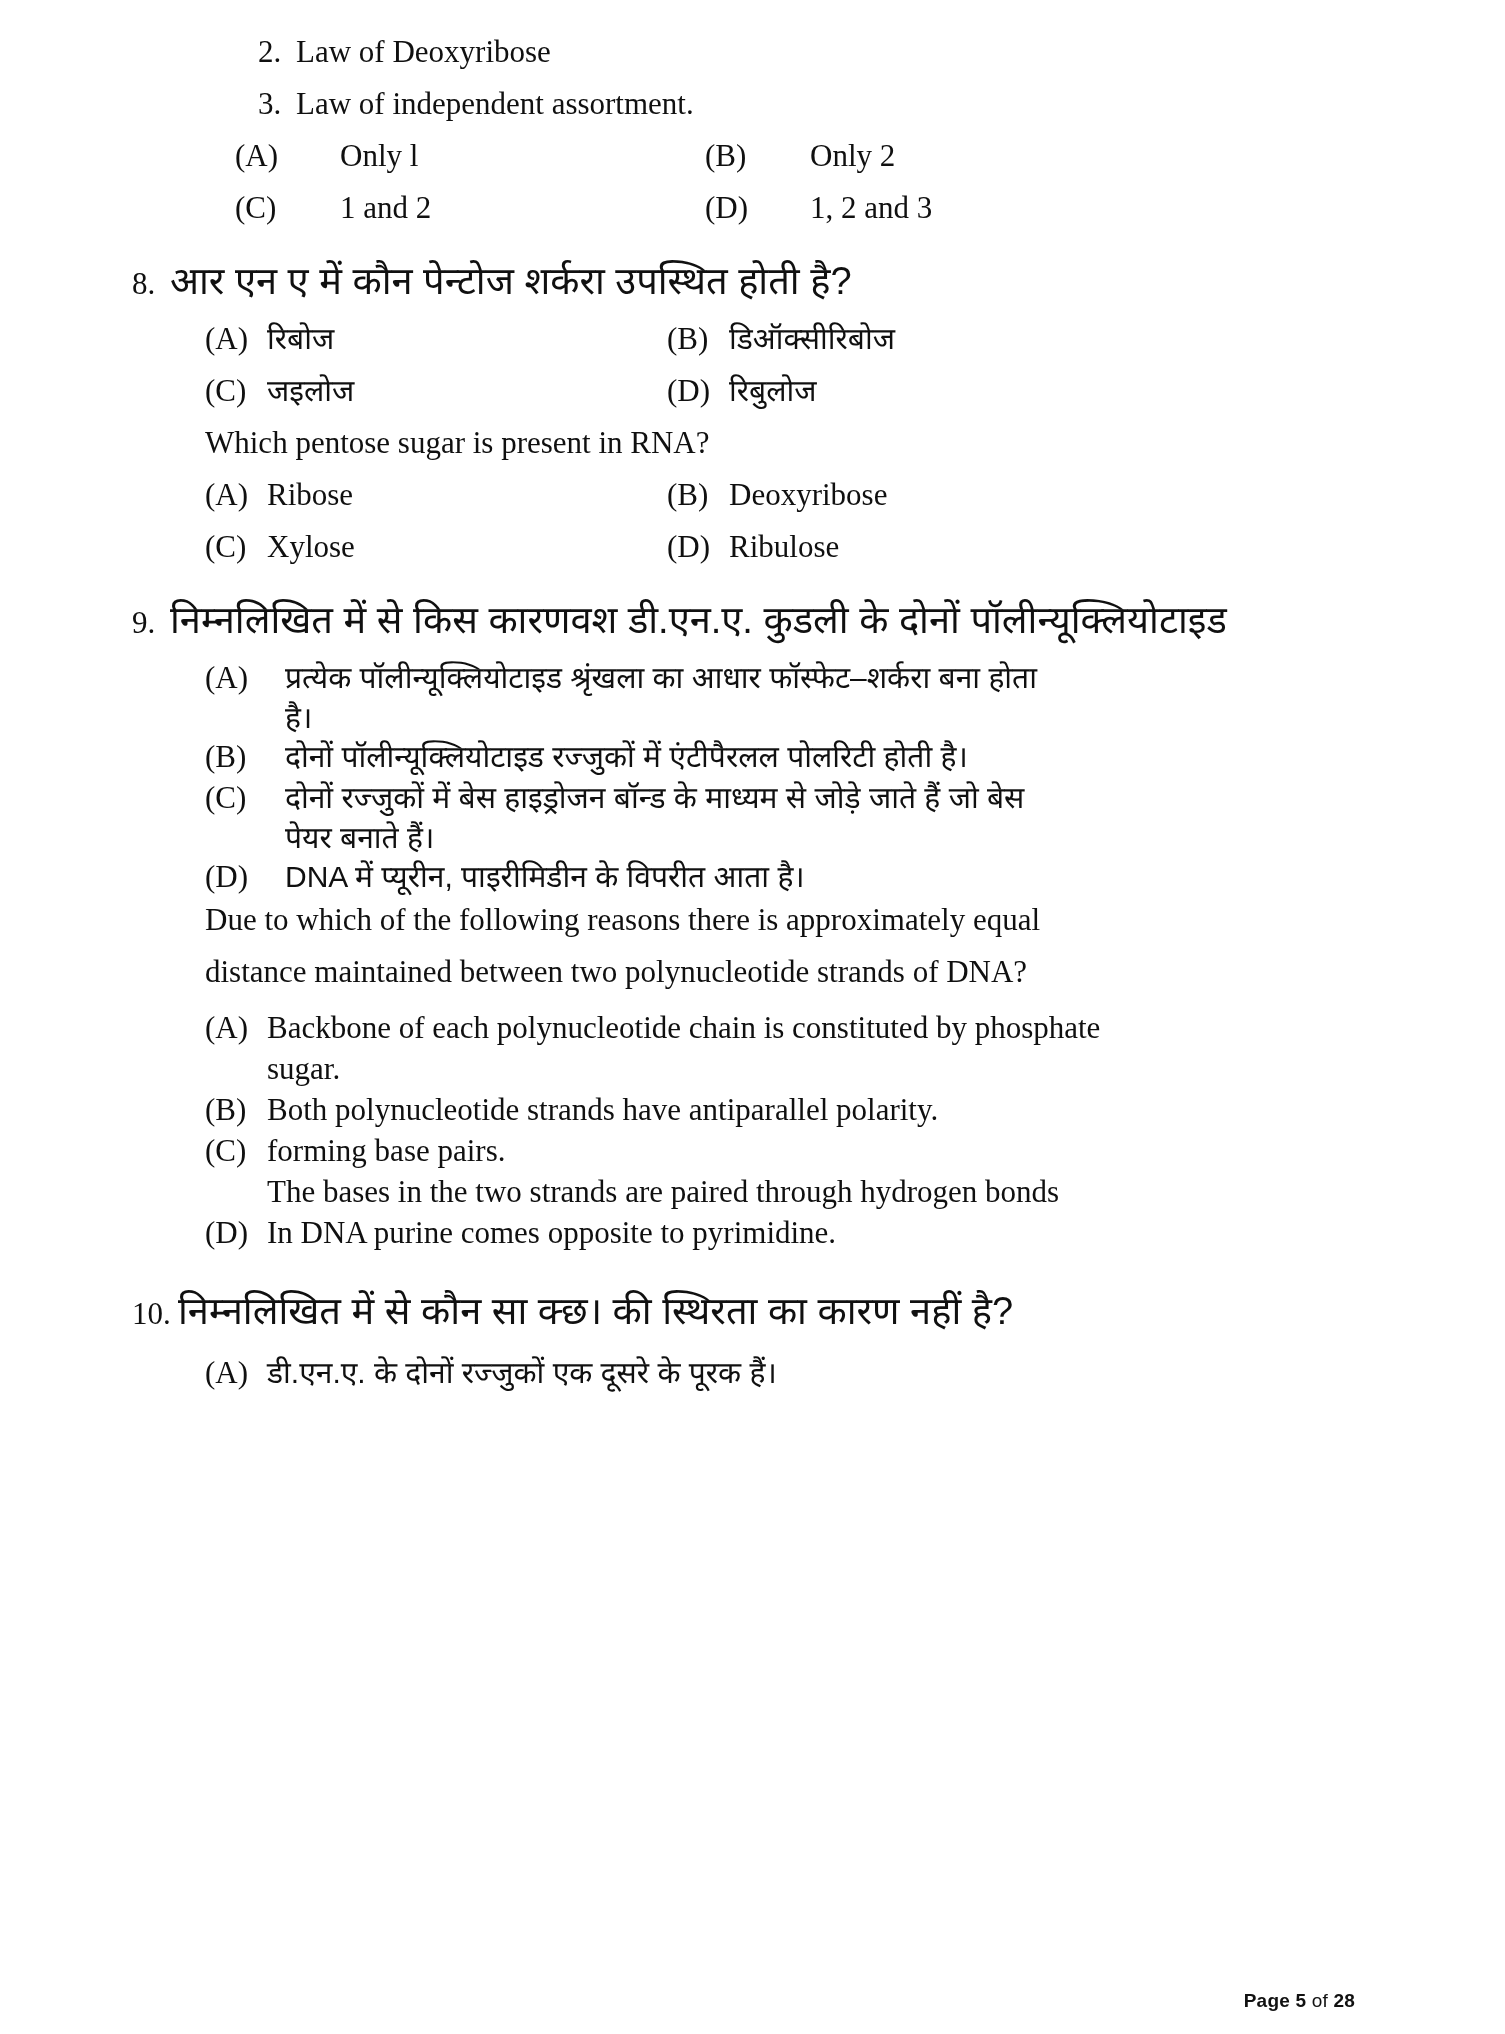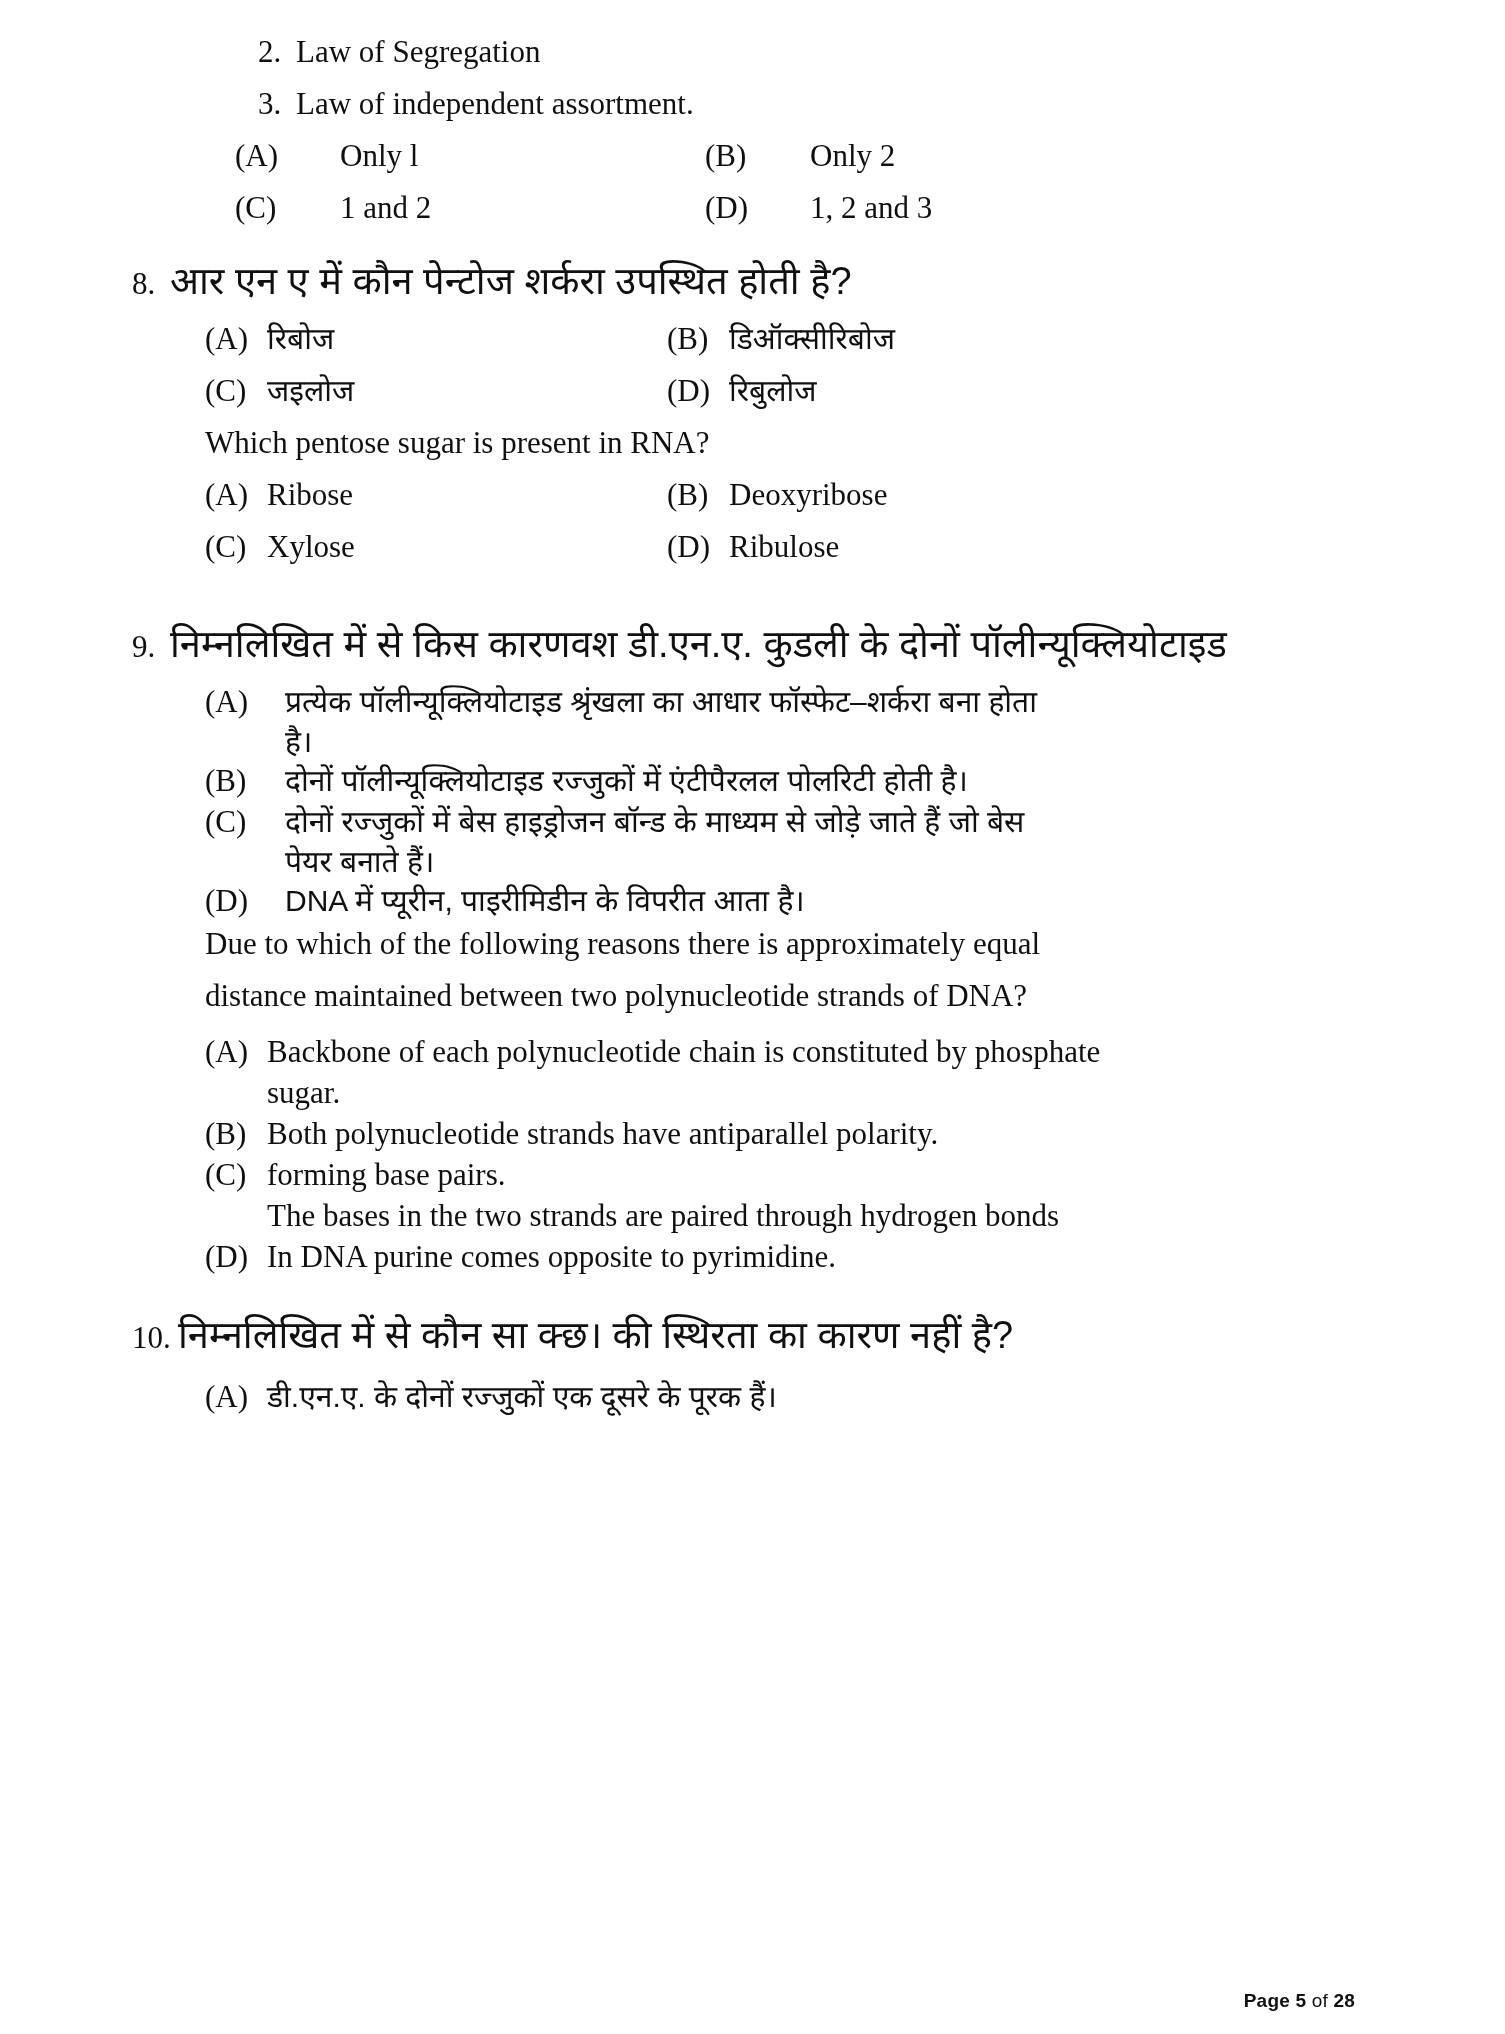--- a/index.html
+++ b/index.html
@@ -118,21 +118,21 @@
     line-height: 1.45;
   }
   .q-hi-row .qnum {
     width: 38px;
     flex: 0 0 auto;
     font-family: "Liberation Serif", "DejaVu Serif", serif;
     font-size: 31px;
   }
   .q-hi-row .qnum.tight { width: 46px; }
   .q-hi-row .qbody { flex: 1 1 auto; }
-  .q-hi-row .qbody .l { display: block; margin-top: 24px; }
+  .q-hi-row .qbody .l { display: block; }
 
   .footer {
     position: absolute;
     right: 150px;
     bottom: 22px;
     font-family: "Liberation Sans", "DejaVu Sans", sans-serif;
     font-size: 19px;
     color: #111;
     letter-spacing: .2px;
     text-align: center;
@@ -140,21 +140,21 @@
   .footer b { font-weight: bold; }
   .footer .lead { font-weight: bold; }
 </style>
 </head>
 <body>
 
 <div class="page">
 
   <div class="sub-statement">
     <span class="s-num en">2.</span>
-    <span class="en">Law of  Segregation</span>
+    <span class="en">Law of  Deoxyribose</span>
   </div>
   <div class="sub-statement">
     <span class="s-num en">3.</span>
     <span class="en">Law of  independent assortment.</span>
   </div>
 
   <div class="opt-row indent-a">
     <div class="opt-cell left">
       <span class="opt-key pad-wide en">(A)</span>
       <span class="opt-val en">Only l</span>

